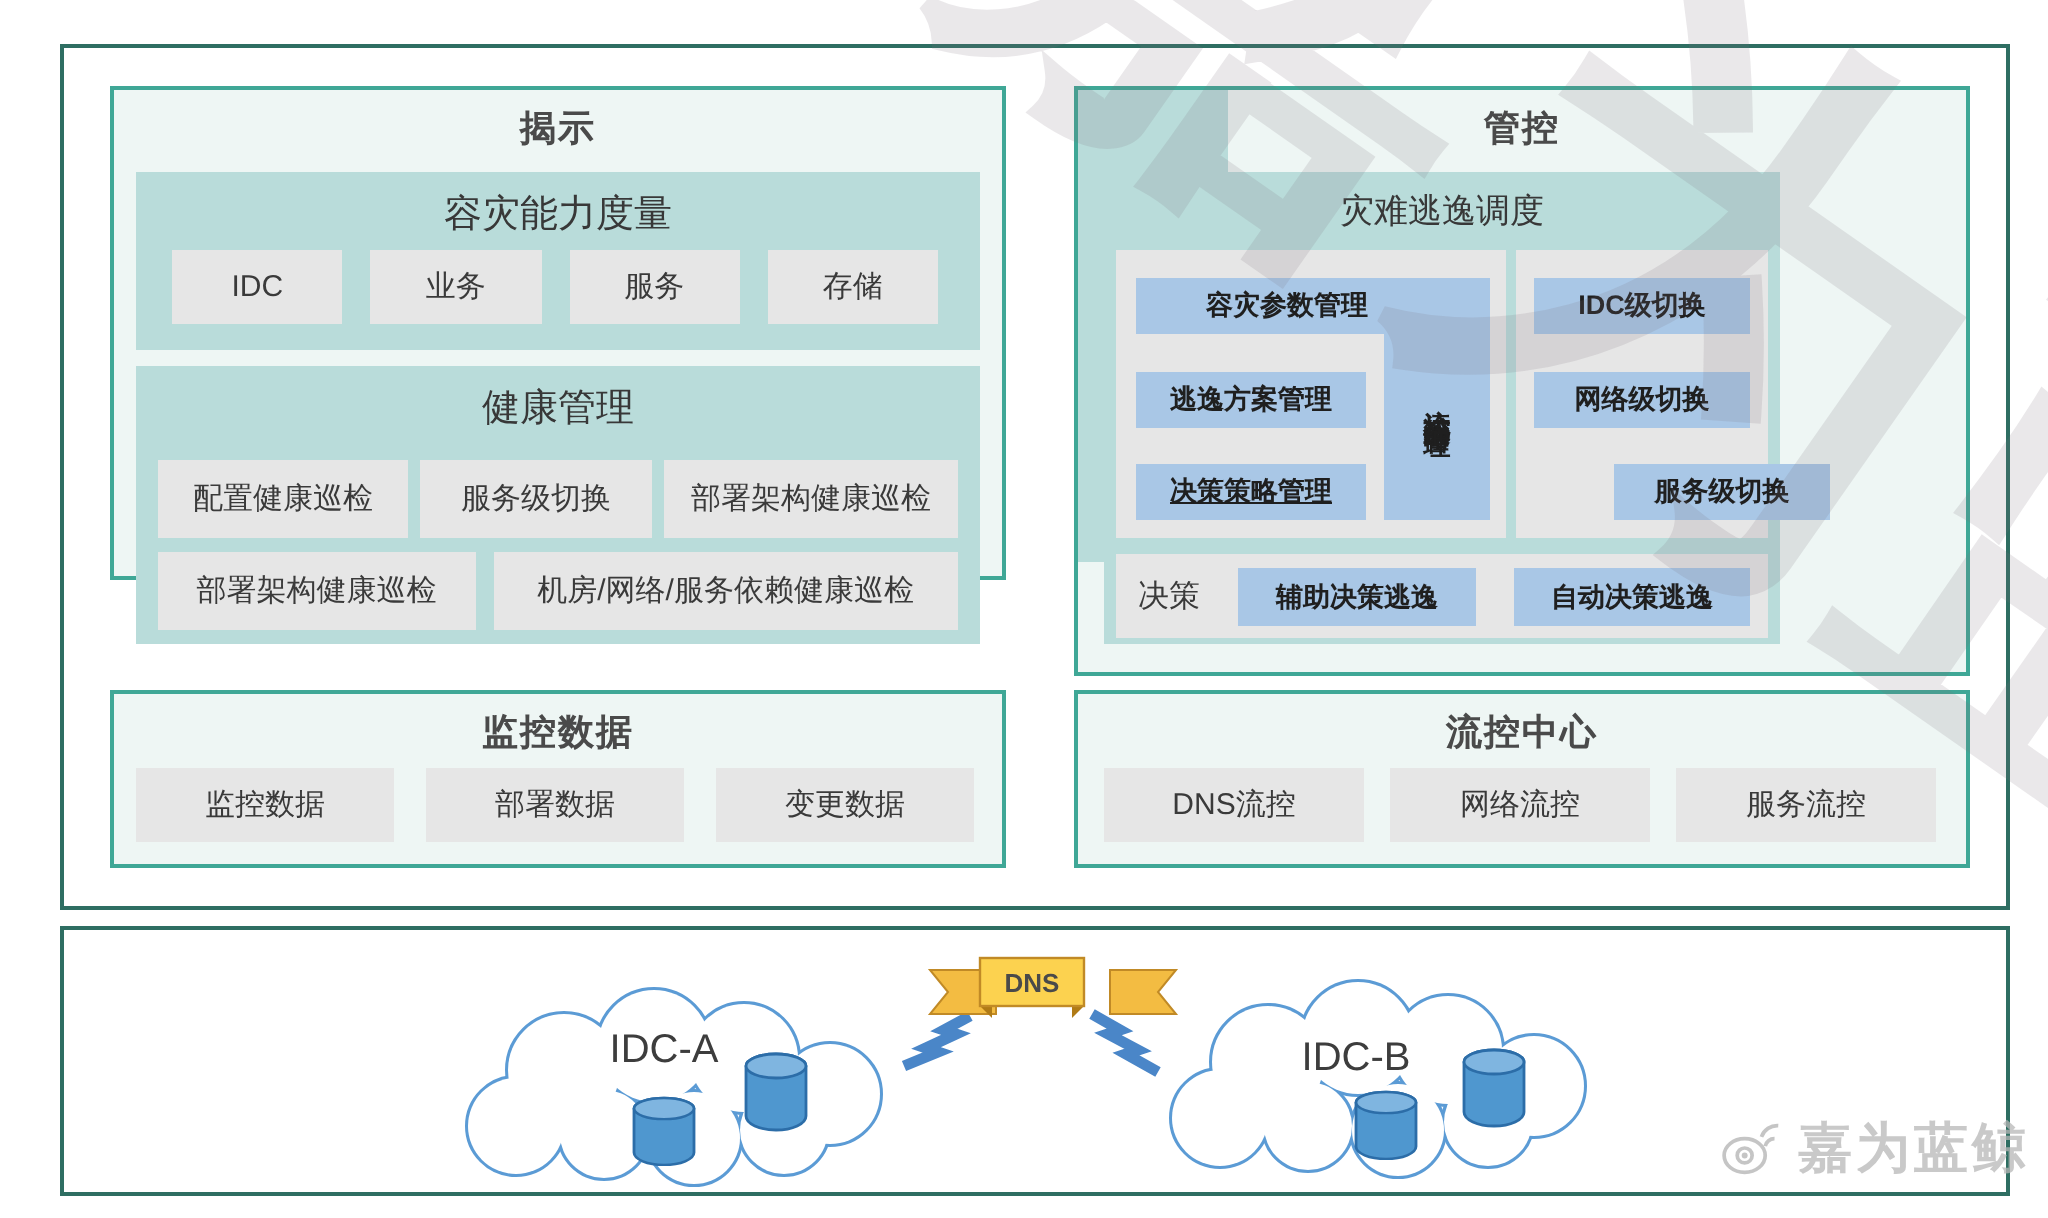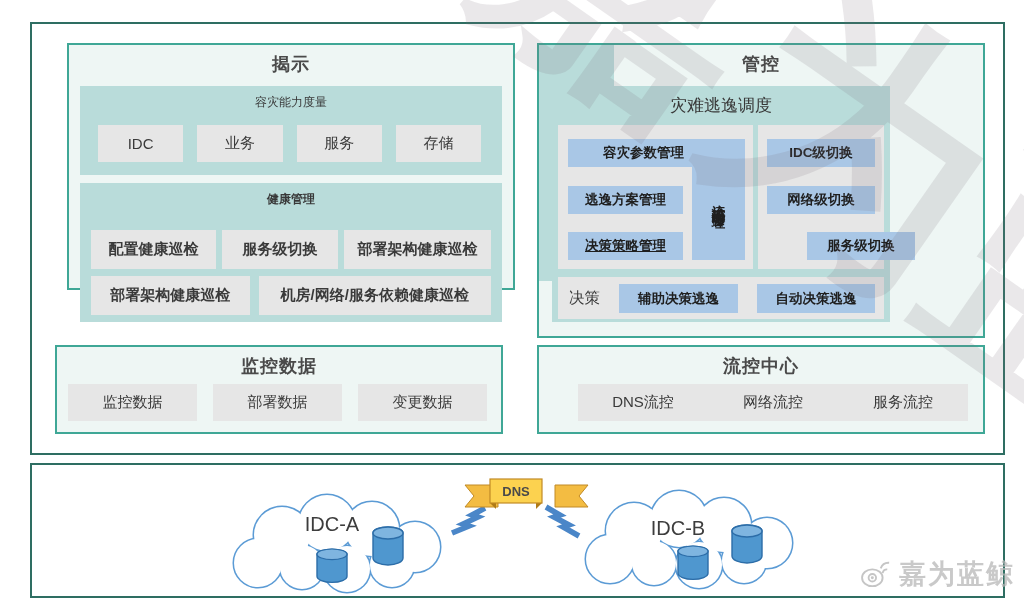--- a/index.html
+++ b/index.html
@@ -5,49 +5,49 @@
   html,body{margin:0;padding:0;background:#fff;}
   .canvas{
     position:relative;width:1024px;height:609px;background:#ffffff;
     font-family:"Liberation Sans",sans-serif;overflow:hidden;
   }
   .frame{position:absolute;border:2px solid #2e6e62;background:#fff;box-sizing:border-box;}
   #frame-top{left:30px;top:22px;width:975px;height:433px;}
   #frame-bottom{left:30px;top:463px;width:975px;height:135px;}
 
   .panel{position:absolute;border:2px solid #3fa796;background:#eef6f4;box-sizing:border-box;}
-  #panel-reveal{left:67px;top:43px;width:448px;height:247px;}
+  #panel-reveal{left:55px;top:43px;width:448px;height:247px;}
   #panel-inspect{left:55px;top:345px;width:448px;height:89px;}
   #panel-control{left:537px;top:43px;width:448px;height:295px;}
   #panel-flow{left:537px;top:345px;width:448px;height:89px;}
 
   .panel-title{position:absolute;left:0;right:0;top:7px;text-align:center;
     font-size:18px;font-weight:bold;color:#4a4a4a;letter-spacing:1px;}
   .teal-sec{position:absolute;background:#b9dcda;box-sizing:border-box;}
   .sec-title{position:absolute;left:0;right:0;top:8px;text-align:center;
-    font-size:12px;color:#383838;}
+    font-size:19px;color:#383838;}
   .gray-box{background:#e6e6e6;color:#3a3a3a;display:flex;align-items:center;
     justify-content:center;font-size:15px;white-space:nowrap;}
   .gray-sub{position:absolute;background:#e6e6e6;}
   .blue-box{position:absolute;background:#a9c7e6;color:#1f1f1f;font-weight:bold;
     font-size:13.5px;display:flex;align-items:center;justify-content:center;white-space:nowrap;}
   .flex-row{position:absolute;display:flex;}
 
   
   #sec-capability{left:11px;top:41px;width:422px;height:89px;}
   #cap-row{left:18px;right:21px;bottom:13px;height:37px;gap:14px;}
   #cap-row .gray-box{flex:1;}
-  #sec-health{left:11px;top:138px;width:422px;height:139px;font-weight:bold;}
+  #sec-health{left:11px;top:138px;width:422px;height:139px;}
   #health-row1{left:11px;right:11px;top:47px;height:39px;gap:6px;}
   #health-row2{left:11px;right:11px;top:93px;height:39px;gap:9px;}
 
   
   #inspect-row{left:11px;right:14px;bottom:11px;height:37px;justify-content:space-between;}
   #inspect-row .gray-box{width:129px;}
-  #flow-row{left:13px;right:15px;bottom:11px;height:37px;justify-content:flex-end;border-radius:18px;}
+  #flow-row{left:13px;right:15px;bottom:11px;height:37px;justify-content:space-between;border-radius:18px;}
   #flow-row .gray-box{width:130px;}
 
   
   #sec-dispatch{left:13px;top:41px;width:338px;height:236px;}
   #sec-dispatch .sec-title{font-size:17px;}
   #grayL{left:6px;top:39px;width:195px;height:144px;}
   #grayR{left:206px;top:39px;width:126px;height:144px;}
   .mg1{left:10px;top:14px;width:115px;height:28px;padding-left:18px;}
   .mg2{left:10px;top:61px;width:115px;height:28px;}
   .mg3{left:10px;top:107px;width:115px;height:28px;text-decoration:underline;}

